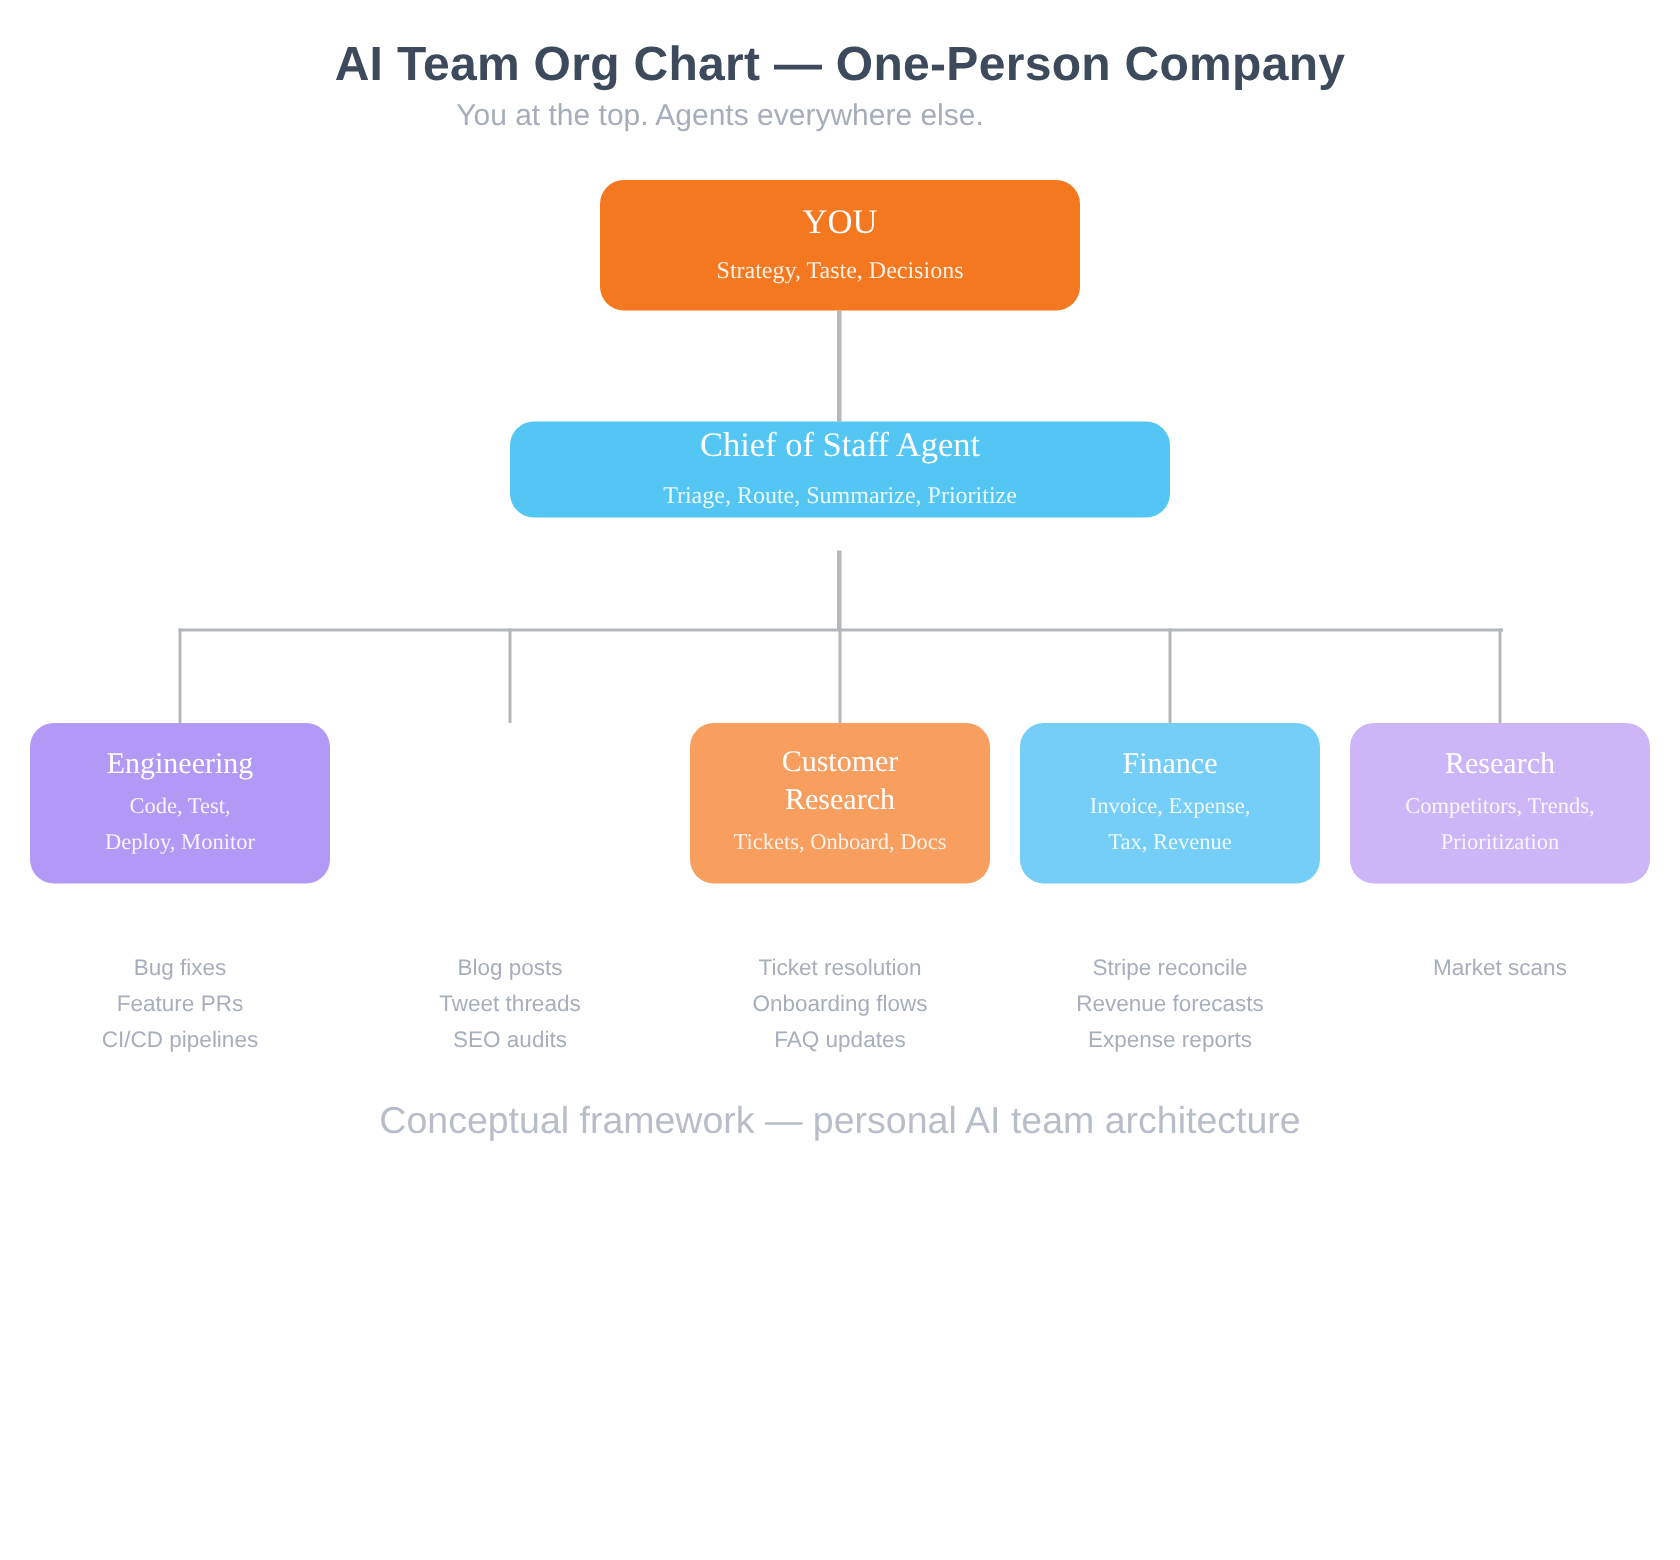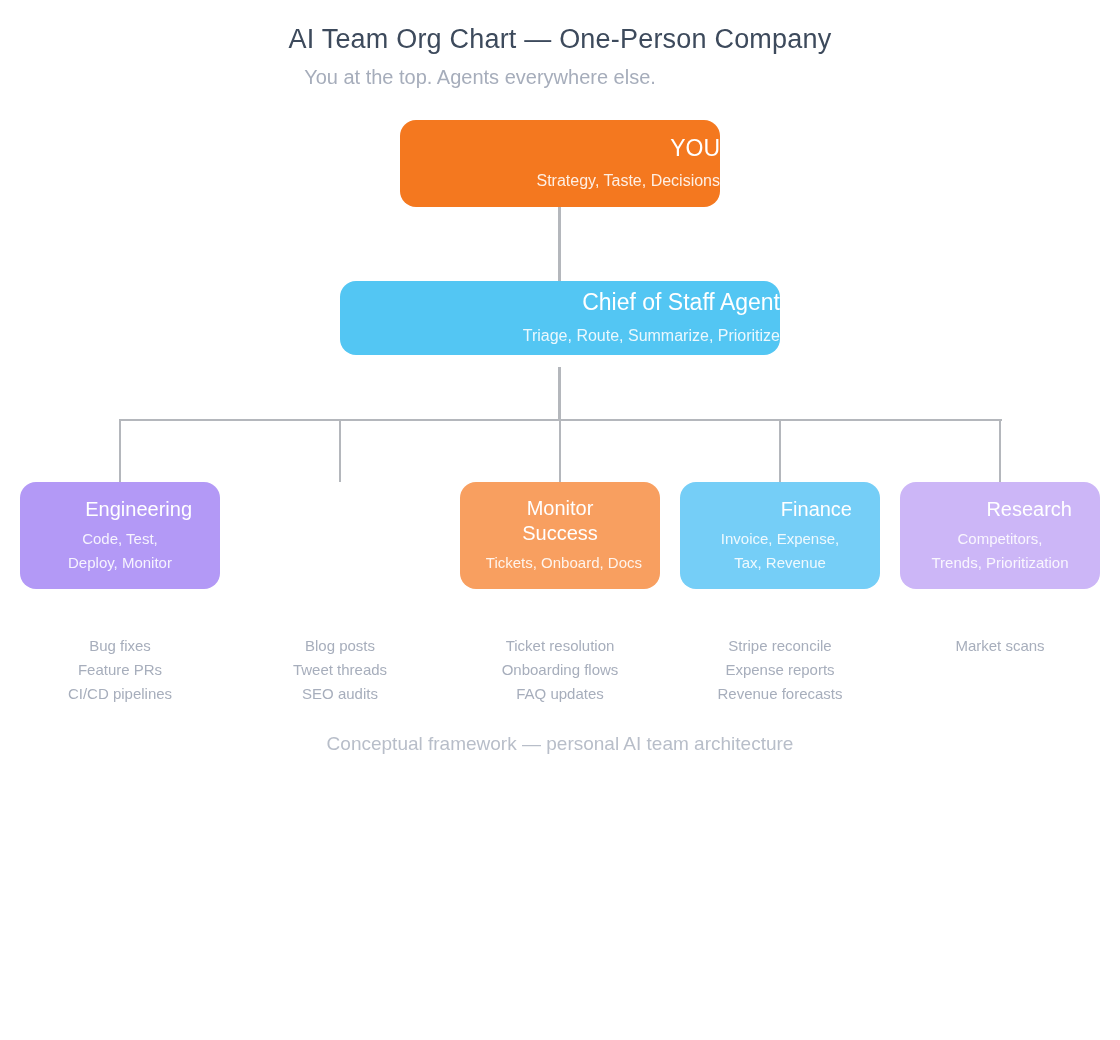--- a/index.html
+++ b/index.html
@@ -6,39 +6,39 @@
   html, body { background: #ffffff; }
   body {
     font-family: "Liberation Sans", sans-serif;
     width: 1120px; height: 1040px;
     position: relative; overflow: hidden;
   }
   .canvas { position: absolute; left: 0; top: 0; width: 1120px; height: 1040px; }
 
   .page-title {
     position: absolute; left: 0; top: 24px; width: 1120px;
-    text-align: center; font-size: 27px; font-weight: 400;
+    text-align: center; font-size: 32px; font-weight: 700;
     color: #3d4a5c; letter-spacing: 0.2px;
   }
   .page-subtitle {
     position: absolute; left: 0; top: 66px; width: 960px;
     text-align: center; font-size: 20px; color: #a6adbb;
   }
 
   .node {
     position: absolute; border-radius: 16px;
     display: flex; flex-direction: column;
-    align-items: flex-end; justify-content: center;
-    text-align: center; color: #ffffff;
+    align-items: center; justify-content: center;
+    text-align: center; color: #ffffff; font-family: Liberation Serif, serif;
   }
   .node .node-title { font-size: 23px; line-height: 1.25; color: #ffffff; text-wrap: balance; }
   .node .node-subtitle { font-size: 16px; line-height: 1.5; color: rgba(255,255,255,0.88); margin-top: 7px; text-wrap: balance; }
 
   .node-you   { left: 400px; top: 120px; width: 320px; height: 87px; }
-  .node-chief { left: 340px; top: 281px; width: 440px; height: 74px; }
+  .node-chief { left: 340px; top: 281px; width: 440px; height: 64px; }
 
   .dept { top: 482px; width: 200px; height: 107px; }
   .dept .node-title { font-size: 20px; padding: 0 28px; }
   .dept .node-subtitle { font-size: 15px; line-height: 1.55; margin-top: 5px; padding: 0 18px; }
   .dept-0 { left: 20px; }
   .dept-1 { left: 240px; }
   .dept-2 { left: 460px; }
   .dept-3 { left: 680px; }
   .dept-4 { left: 900px; }
 
@@ -58,21 +58,21 @@
     text-align: center; color: #a7aebc; font-size: 15px; line-height: 24px; margin-top: 11px;
   }
   .task-list-0 { left: 20px; }
   .task-list-1 { left: 240px; }
   .task-list-2 { left: 460px; }
   .task-list-3 { left: 680px; }
   .task-list-4 { left: 900px; }
 
   .footer-caption {
     position: absolute; left: 0; top: 733px; width: 1120px;
-    text-align: center; font-size: 19px; color: #b8bec9;
+    text-align: center; font-size: 25px; color: #b8bec9;
   }
 </style>
 </head>
 <body>
 
 <div class="canvas">
 
   <div class="page-title">AI Team Org Chart — One-Person Company</div>
   <div class="page-subtitle">You at the top. Agents everywhere else.</div>
 
@@ -93,21 +93,21 @@
   <div class="node node-chief" style="background-color: rgb(83, 198, 243);">
     <div class="node-title">Chief of Staff Agent</div>
     <div class="node-subtitle">Triage, Route, Summarize, Prioritize</div>
   </div>
 
   <div class="node dept dept-0" style="background-color: rgb(179, 153, 246);">
     <div class="node-title">Engineering</div>
     <div class="node-subtitle">Code, Test, Deploy, Monitor</div>
   </div>
   <div class="node dept dept-2" style="background-color: rgb(248, 159, 96);">
-    <div class="node-title">Monitor Success</div>
+    <div class="node-title">Customer Research</div>
     <div class="node-subtitle">Tickets, Onboard, Docs</div>
   </div>
   <div class="node dept dept-3" style="background-color: rgb(117, 206, 247);">
     <div class="node-title">Finance</div>
     <div class="node-subtitle">Invoice, Expense, Tax, Revenue</div>
   </div>
   <div class="node dept dept-4" style="background-color: rgb(204, 182, 247);">
     <div class="node-title">Research</div>
     <div class="node-subtitle">Competitors, Trends, Prioritization</div>
   </div>
@@ -122,22 +122,22 @@
     <div>Tweet threads</div>
     <div>SEO audits</div>
   </div>
   <div class="task-list task-list-2">
     <div>Ticket resolution</div>
     <div>Onboarding flows</div>
     <div>FAQ updates</div>
   </div>
   <div class="task-list task-list-3">
     <div>Stripe reconcile</div>
+    <div>Revenue forecasts</div>
     <div>Expense reports</div>
-    <div>Revenue forecasts</div>
   </div>
   <div class="task-list task-list-4">
     <div>Market scans</div>
   </div>
 
   <div class="footer-caption">Conceptual framework — personal AI team architecture</div>
 
 </div>
 
 </body></html>

